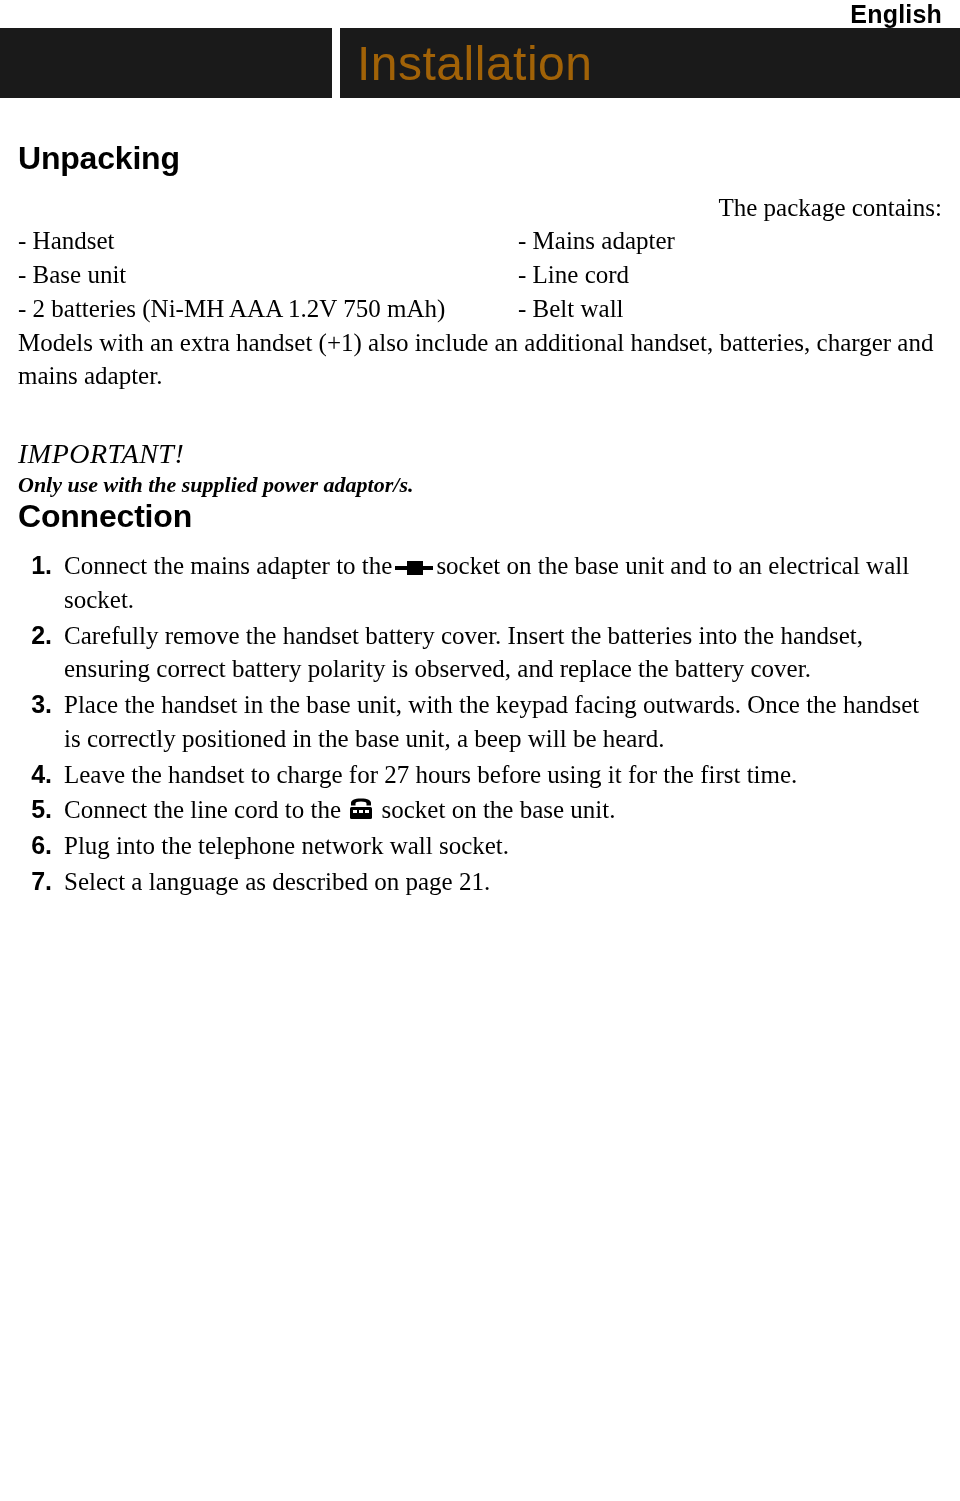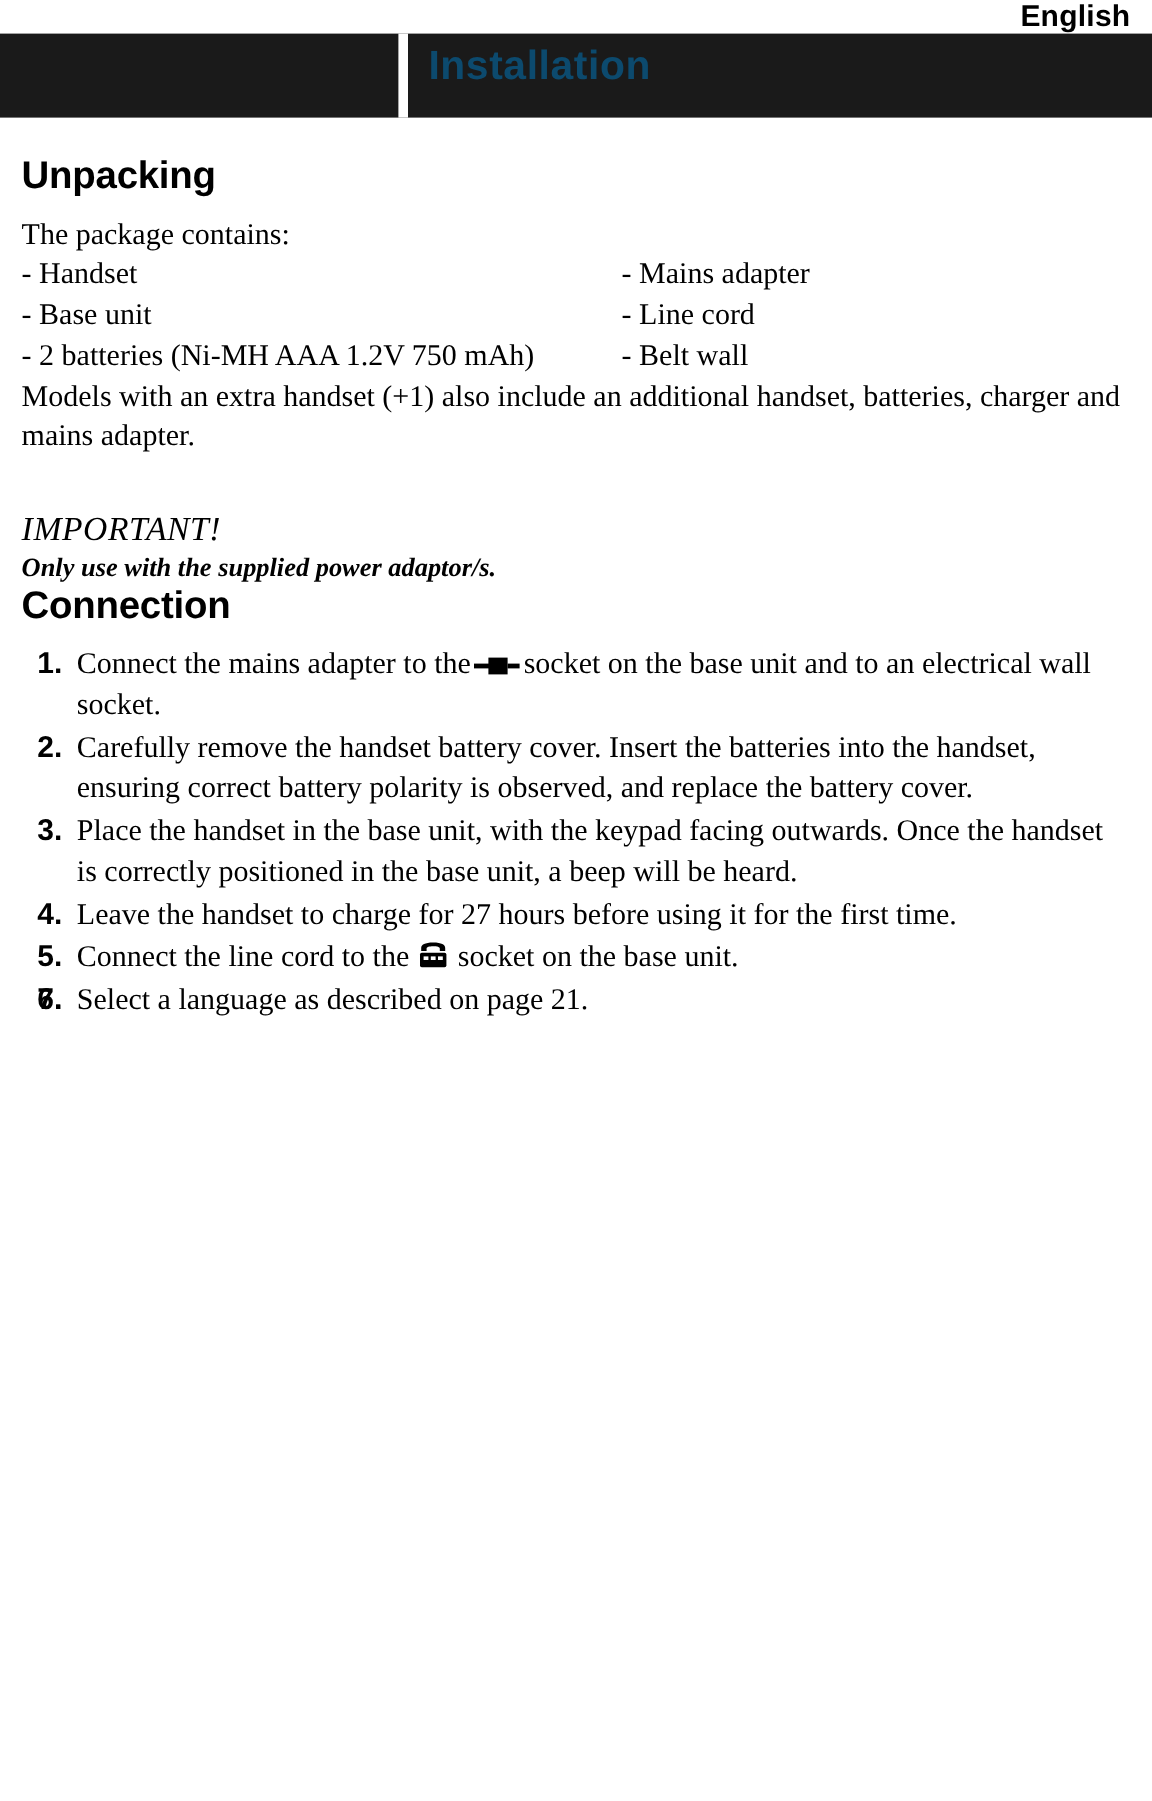--- a/index.html
+++ b/index.html
@@ -43,30 +43,30 @@
     left: 332px;
     width: 8px;
     height: 70px;
     background: #ffffff;
   }
   .title-text {
     position: absolute;
     top: 36px;
     left: 357px;
     font-family: "Liberation Sans", sans-serif;
-    font-weight: bold;
-    font-size: 34px;
-    color: #0c4a6e;
+    font-weight: normal;
+    font-size: 48px;
+    color: #a16207;
     letter-spacing: 0.5px;
   }
 
   
   .content {
     position: absolute;
-    top: 128px;
+    top: 140px;
     left: 18px;
     width: 924px;
   }
 
   h2.section {
     font-family: "Liberation Sans", sans-serif;
     font-weight: bold;
     font-size: 32px;
     margin: 0 0 14px 0;
     letter-spacing: -0.2px;
@@ -77,20 +77,21 @@
   }
 
   p.para {
     font-size: 25px;
     line-height: 1.33;
     margin: 0;
   }
 
   .pack-intro {
     margin-bottom: 2px;
+    text-align: right;
   }
 
   .pack-list {
     position: relative;
     width: 100%;
     margin-top: 0px;
   }
   .pack-row {
     display: flex;
     font-size: 25px;
@@ -285,21 +286,21 @@
           <path d="M2 5 C2 2.5 5 0.5 12 0.5 C19 0.5 22 2.5 22 5 L22 7.5 L17.5 7.5 L17.5 5.5 C17.5 4.3 15.4 3.6 12 3.6 C8.6 3.6 6.5 4.3 6.5 5.5 L6.5 7.5 L2 7.5 Z" fill="#000"></path>
           <rect x="1" y="9" width="22" height="12" rx="1.5" fill="#000"></rect>
           <rect x="4" y="12" width="4" height="3" fill="#fff"></rect>
           <rect x="10" y="12" width="4" height="3" fill="#fff"></rect>
           <rect x="16" y="12" width="4" height="3" fill="#fff"></rect>
         </svg>
         <span>socket on the base unit.</span>
       </li>
 
       <li>
-        <span class="num">6.</span>
+        <span class="num">6.</span><span>Plug into the telephone network wall socket.</span>
       </li>
 
       <li>
         <span class="num">7.</span><span>Select a language as described on page 21.</span>
       </li>
 
     </ol>
 
   </div>
 

